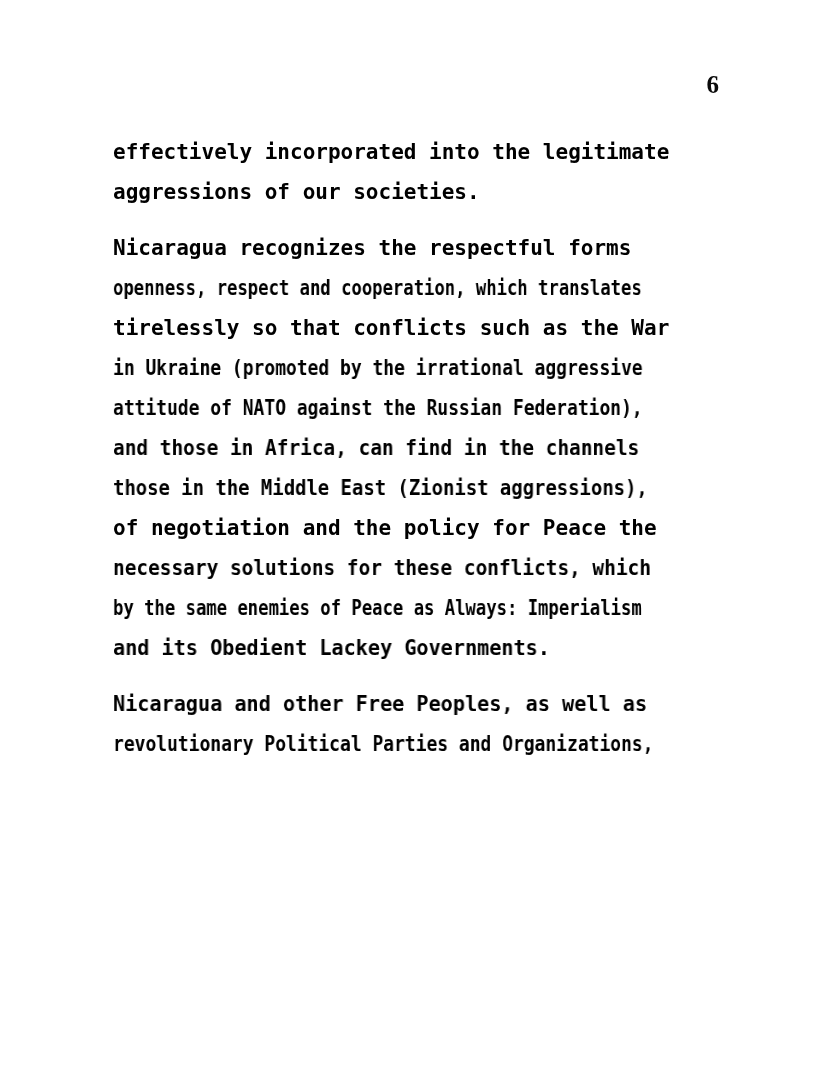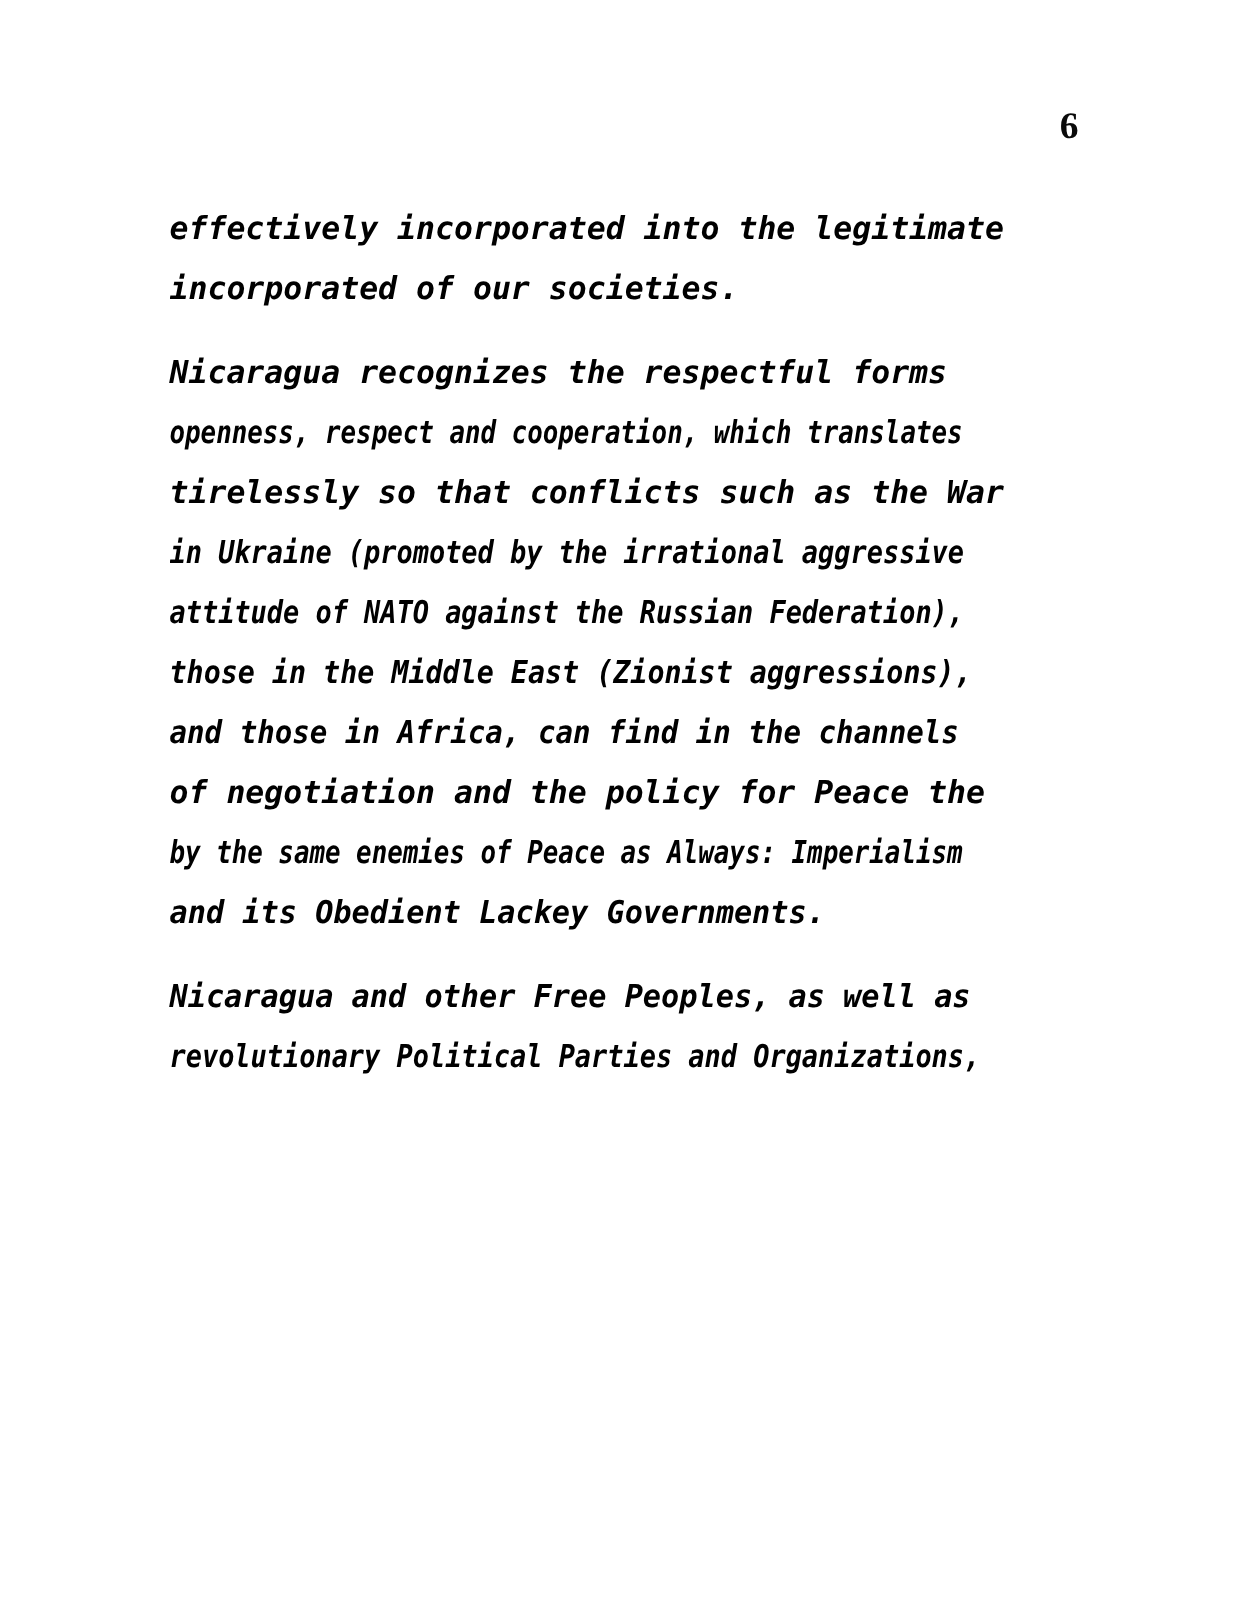--- a/index.html
+++ b/index.html
@@ -35,21 +35,20 @@
   
   .body-block {
     position: absolute;
     top: 132px;
     left: 113px;
     width: 600px;
   }
 
   .para {
     margin: 0;
-    font-style: italic;
   }
 
   .para + .para {
     margin-top: 16px;
   }
 
   
   .line {
     position: relative;
     height: 40px;
@@ -73,31 +72,32 @@
 </head>
 <body>
 
 <div class="page">
 
   <div class="page-number">6</div>
 
   <div class="body-block">
       <div class="para">
         <div class="line"><span>effectively  incorporated  into  the  legitimate</span></div>
-        <div class="line"><span>incorporated of our societies.</span></div>
+        <div class="line"><span>aggressions of our societies.</span></div>
       </div>
       <div class="para">
         <div class="line"><span>Nicaragua  recognizes  the  respectful  forms</span></div>
         <div class="line"><span style="transform: scaleX(0.82);">openness, respect and cooperation, which translates</span></div>
         <div class="line"><span>tirelessly  so  that  conflicts  such  as  the  War</span></div>
         <div class="line"><span style="transform: scaleX(0.855);">in Ukraine (promoted by the irrational aggressive</span></div>
         <div class="line"><span style="transform: scaleX(0.855);">attitude of NATO against the Russian Federation),</span></div>
+        <div class="line"><span style="transform: scaleX(0.925);">and those in Africa, can find in the channels</span></div>
         <div class="line"><span style="transform: scaleX(0.9);">those in the Middle East (Zionist aggressions),</span></div>
-        <div class="line"><span style="transform: scaleX(0.925);">and those in Africa, can find in the channels</span></div>
         <div class="line"><span>of  negotiation  and  the  policy  for  Peace  the</span></div>
+        <div class="line"><span style="transform: scaleX(0.925);">necessary solutions for these conflicts, which</span></div>
         <div class="line"><span style="transform: scaleX(0.82);">by the same enemies of Peace as Always: Imperialism</span></div>
         <div class="line"><span style="transform: scaleX(0.96);">and its Obedient Lackey Governments.</span></div>
       </div>
       <div class="para">
         <div class="line"><span style="transform: scaleX(0.96);">Nicaragua  and  other  Free  Peoples,  as  well  as</span></div>
         <div class="line"><span style="transform: scaleX(0.855);">revolutionary Political Parties and Organizations,</span></div>
       </div>
     </div>
 
 </div>

